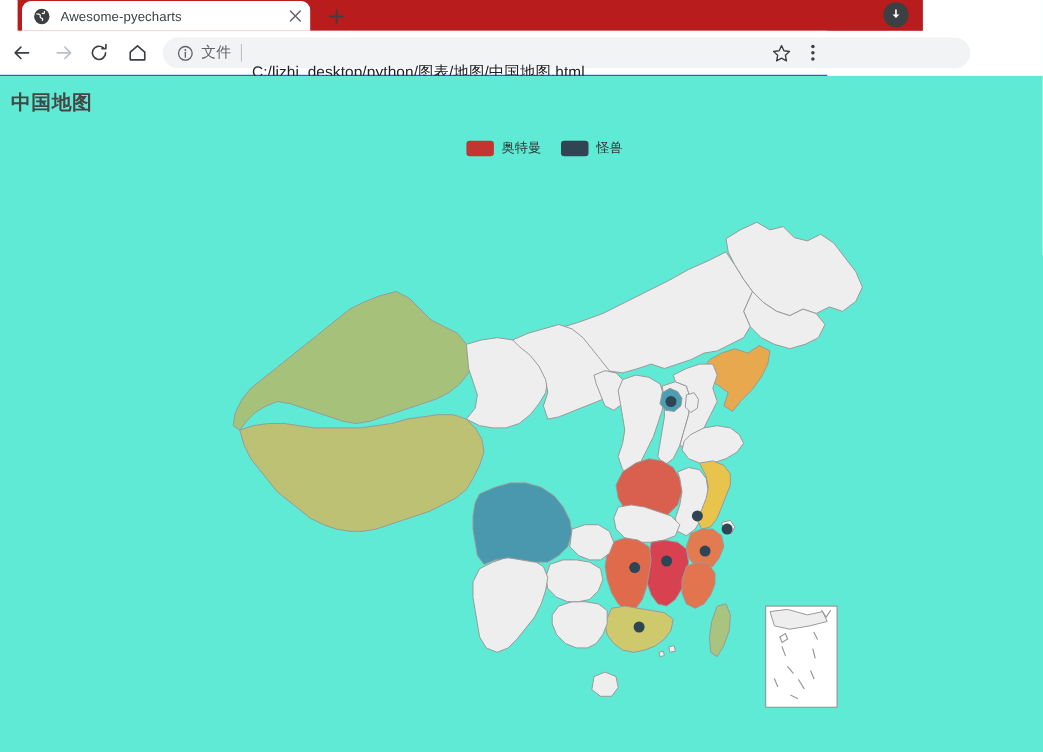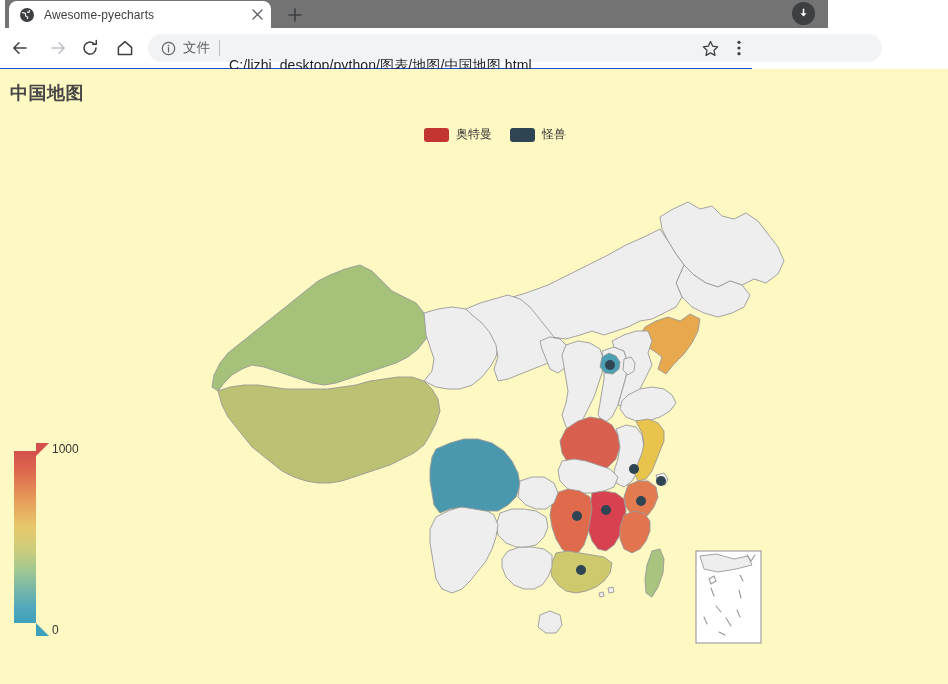--- a/index.html
+++ b/index.html
@@ -6,22 +6,22 @@
     margin: 0; padding: 0;
     width: 948px; height: 684px;
     overflow: hidden;
     background: #ffffff;
     font-family: "Liberation Sans", "DejaVu Sans", sans-serif;
   }
   #app { position: relative; width: 948px; height: 684px; }
 
   
   .chrome-tabstrip {
-    position: absolute; top: 0; left: 5px; width: 823px; height: 28px;
-    background: #737373;
+    position: absolute; top: 0; left: 16px; width: 823px; height: 28px;
+    background: #b91c1c;
   }
   .tab {
     position: absolute; top: 1px; left: 4px; width: 262px; height: 27px;
     background: #ffffff;
     border-radius: 8px 8px 0 0;
     display: flex; align-items: center;
     padding: 0 6px 0 10px;
     box-sizing: border-box;
   }
   .tab-favicon { width: 16px; height: 16px; flex: 0 0 16px; margin-right: 9px; }
@@ -87,21 +87,21 @@
     display: flex; align-items: center; justify-content: center;
   }
   .menu-btn {
     position: absolute; top: 8px; right: 2px; width: 22px; height: 24px;
     display: flex; align-items: center; justify-content: center;
   }
 
   
   .page {
     position: absolute; top: 69px; left: 0; width: 948px; height: 615px;
-    background: #fef9c3; overflow: hidden;
+    background: #5eead4; overflow: hidden;
   }
   .chart-title {
     position: absolute; left: 10px; top: 12px;
     font-size: 18px; font-weight: bold; color: #464646;
     letter-spacing: .5px;
   }
   .legend {
     position: absolute; left: 424px; top: 13px;
     display: flex; align-items: center; gap: 18px;
   }
@@ -257,27 +257,20 @@
       <div class="legend-item">
         <span class="legend-swatch" style="background:#c23531"></span>
         <span class="legend-label">奥特曼</span>
       </div>
       <div class="legend-item">
         <span class="legend-swatch" style="background:#2f4554"></span>
         <span class="legend-label">怪兽</span>
       </div>
     </div>
 
-    <div class="visualmap">
-      <div class="vm-bar-real"></div>
-      <div class="vm-tip-top"></div>
-      <div class="vm-tip-bot"></div>
-      <div class="vm-label vm-label-max">1000</div>
-      <div class="vm-label vm-label-min">0</div>
-    </div>
 
     <div class="map-wrap">
       <svg class="mapsvg" width="948" height="615" viewBox="0 0 948 615">
 
         <path class="prov" d="M660,148 L673,140 L688,133 L700,140 L712,137 L722,147 L734,150 L746,144 L758,152 L768,165
              L778,178 L784,192 L778,205 L766,214 L754,210 L742,216 L730,212 L718,218 L706,214 L694,206
              L684,196 L676,185 L668,172 L662,160 Z"></path>
 
         <path class="prov" d="M684,196 L694,206 L706,214 L718,218 L730,212 L742,216 L750,226 L744,238 L732,244
              L718,248 L704,244 L692,238 L682,228 L676,214 Z"></path>

